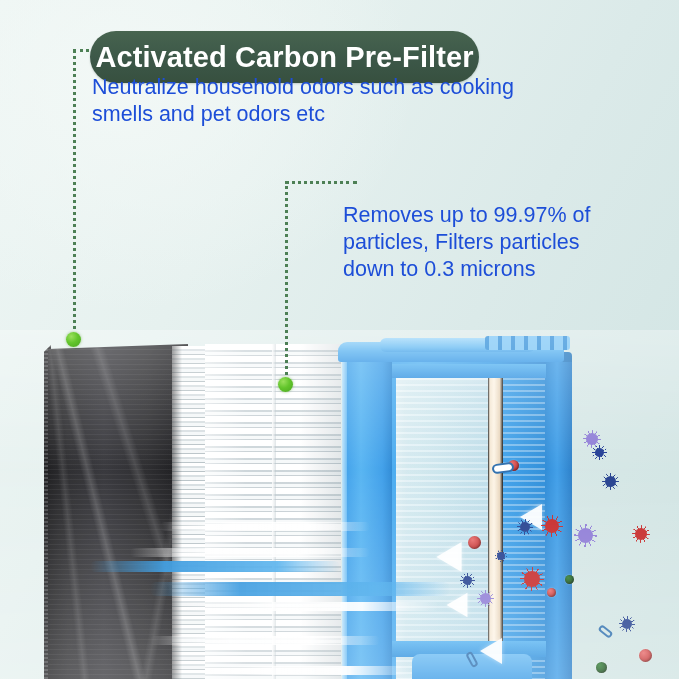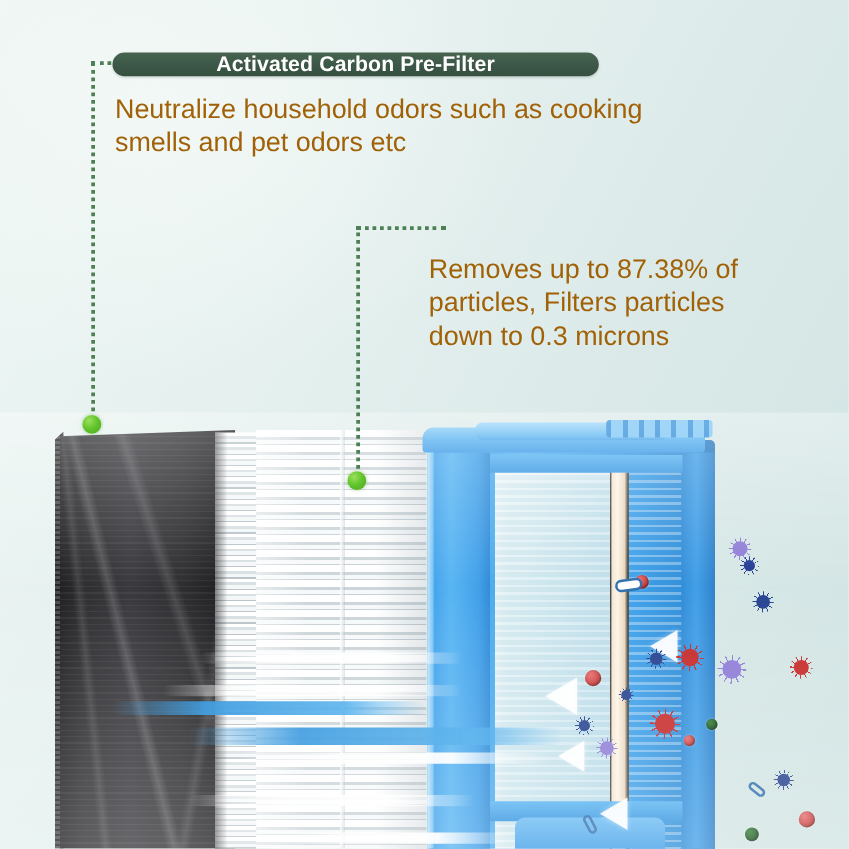--- a/index.html
+++ b/index.html
@@ -29,26 +29,26 @@
     position:absolute;
     background:#3f5b4c;
     border-radius:999px;
     color:#fff;
     font-weight:bold;
     display:flex; align-items:center; justify-content:center;
     letter-spacing:.1px;
     box-shadow:0 1px 2px rgba(40,60,50,.22);
   }
   .pill.grad { background:linear-gradient(180deg,#47644f 0%,#3c5748 55%,#37503f 100%); }
-  #pill-carbon { left:90px;  top:42px;  width:389px; height:19px; font-size:17px; }
+  #pill-carbon { left:90px;  top:31px;  width:389px; height:52px; font-size:29px; }
   #pill-hepa   { left:358px; top:163px; width:221px; height:35px; font-size:25.5px; }
 
   .body-text {
     position:absolute;
-    color:#a16207;
+    color:#1d4ed8;
     font-size:21.5px;
     line-height:27px;
     white-space:pre-line;
   }
   #text-carbon { left:92px;  top:74px;  width:440px; }
   #text-hepa   { left:343px; top:202px; width:250px; }
 
   
   .leader { position:absolute; }
   .leader .seg-h {
@@ -389,20 +389,20 @@
   <div class="leader" id="leader-hepa" style="left:285px; top:181px;">
     <div class="seg-h"></div>
     <div class="seg-v"></div>
     <div class="dot-end"></div>
   </div>
 
   <div class="pill grad" id="pill-carbon">Activated Carbon Pre-Filter</div>
   <div class="body-text" id="text-carbon">Neutralize household odors such as cooking
 smells and pet odors etc</div>
 
-  <div class="body-text" id="text-hepa">Removes up to 87.38% of
+  <div class="body-text" id="text-hepa">Removes up to 99.97% of
 particles, Filters particles
 down to 0.3 microns</div>
 
   <span class="invisible-text">Activated carbon pre-filter</span>
   <span class="invisible-text">HEPA pleated media</span>
   <span class="invisible-text">Blue plastic filter frame</span>
 </div>
 
 </body></html>

